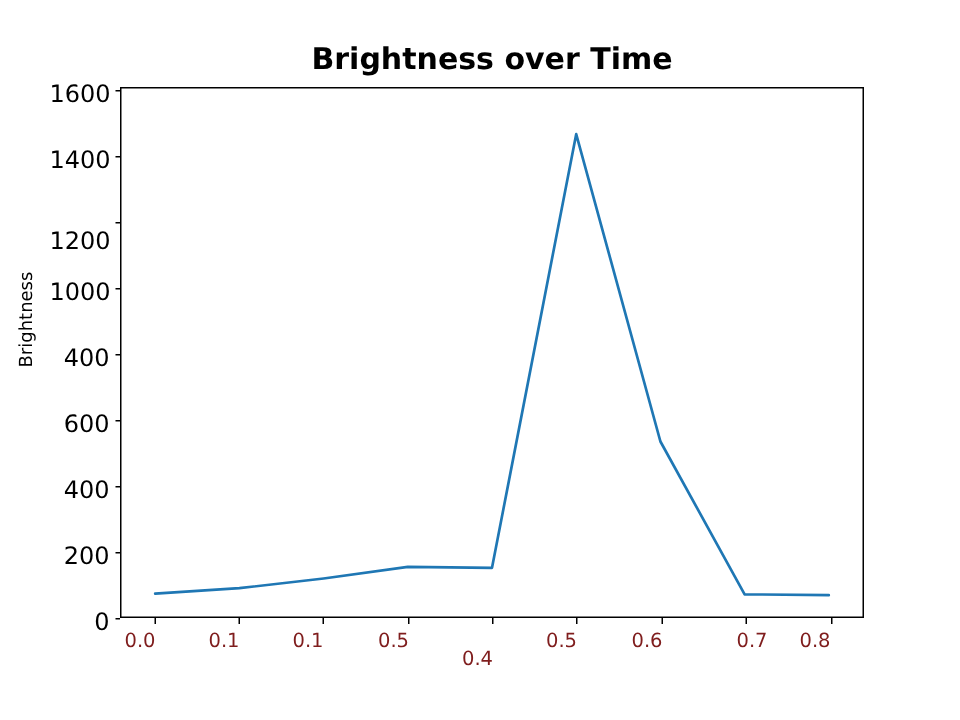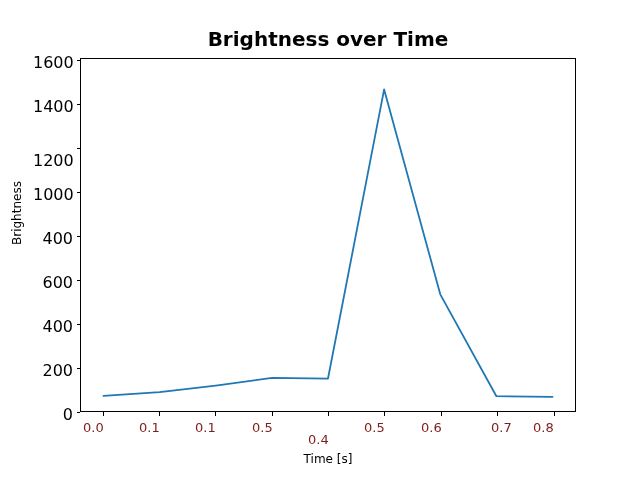--- a/index.html
+++ b/index.html
@@ -105,21 +105,20 @@
 </style>
 </head>
 <body>
 
 <div id="figure">
 
   <div id="chart-title">Brightness over Time</div>
 
   <div id="ylabel">Brightness</div>
 
-  <div id="xlabel">Time [s]</div>
 
   <div class="ytick-label" style="left:40px;top:405px;width:33px;">0</div>
   <div class="ytick-label" style="left:40px;top:361px;width:33px;">200</div>
   <div class="ytick-label" style="left:40px;top:317px;width:33px;">400</div>
   <div class="ytick-label" style="left:40px;top:273px;width:33px;">600</div>
   <div class="ytick-label" style="left:40px;top:229px;width:33px;">400</div>
   <div class="ytick-label" style="left:33px;top:185px;width:40px;">1000</div>
   <div class="ytick-label" style="left:33px;top:151px;width:40px;">1200</div>
   <div class="ytick-label" style="left:33px;top:97px;width:40px;">1400</div>
   <div class="ytick-label" style="left:33px;top:53px;width:40px;">1600</div>

